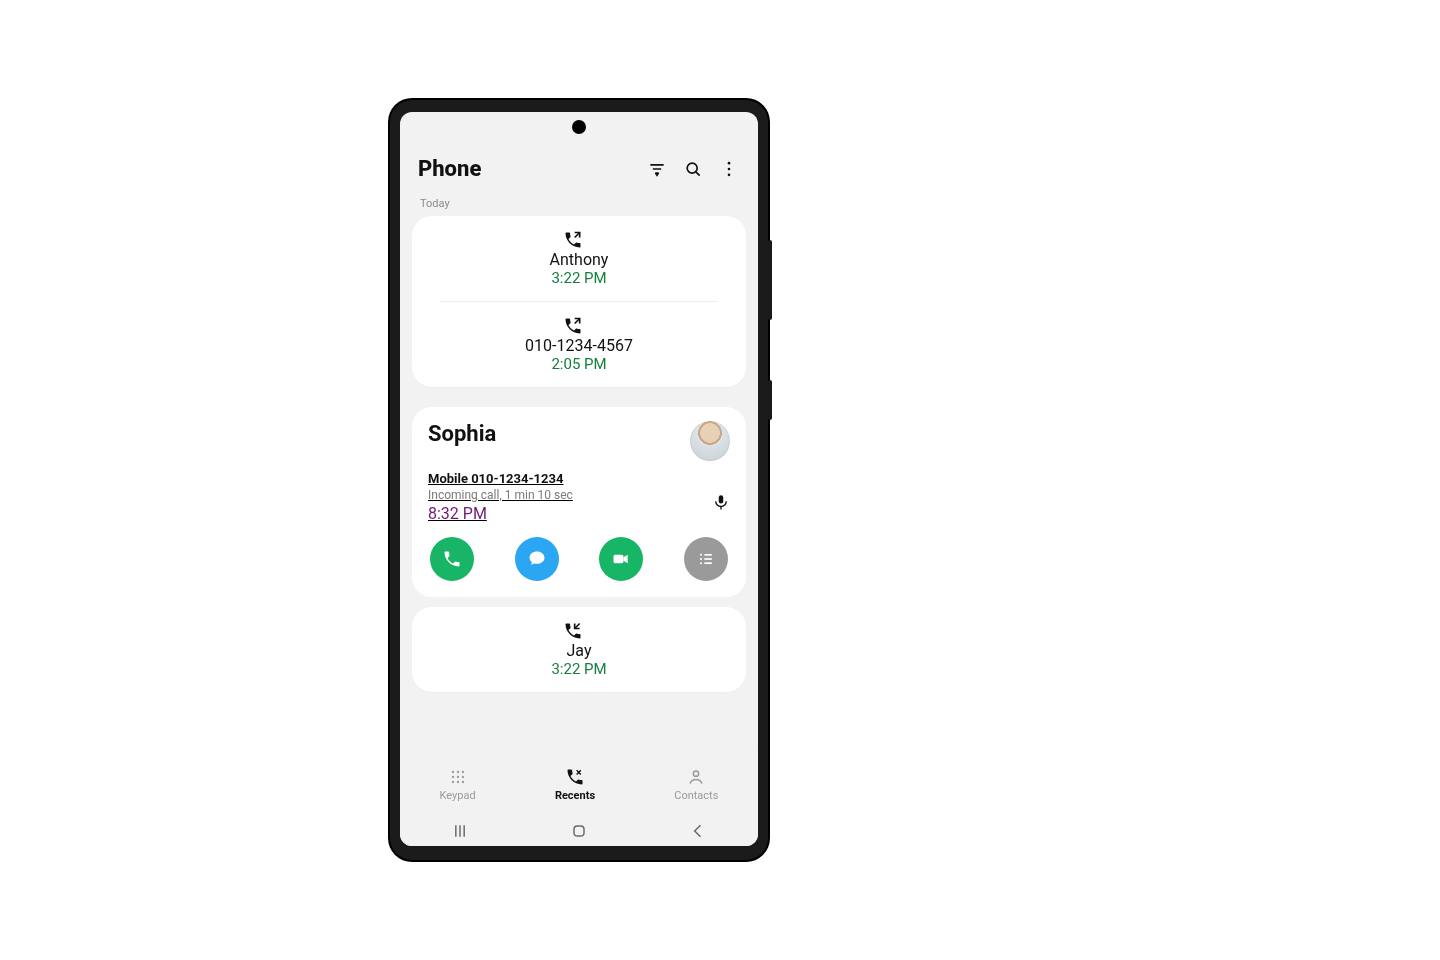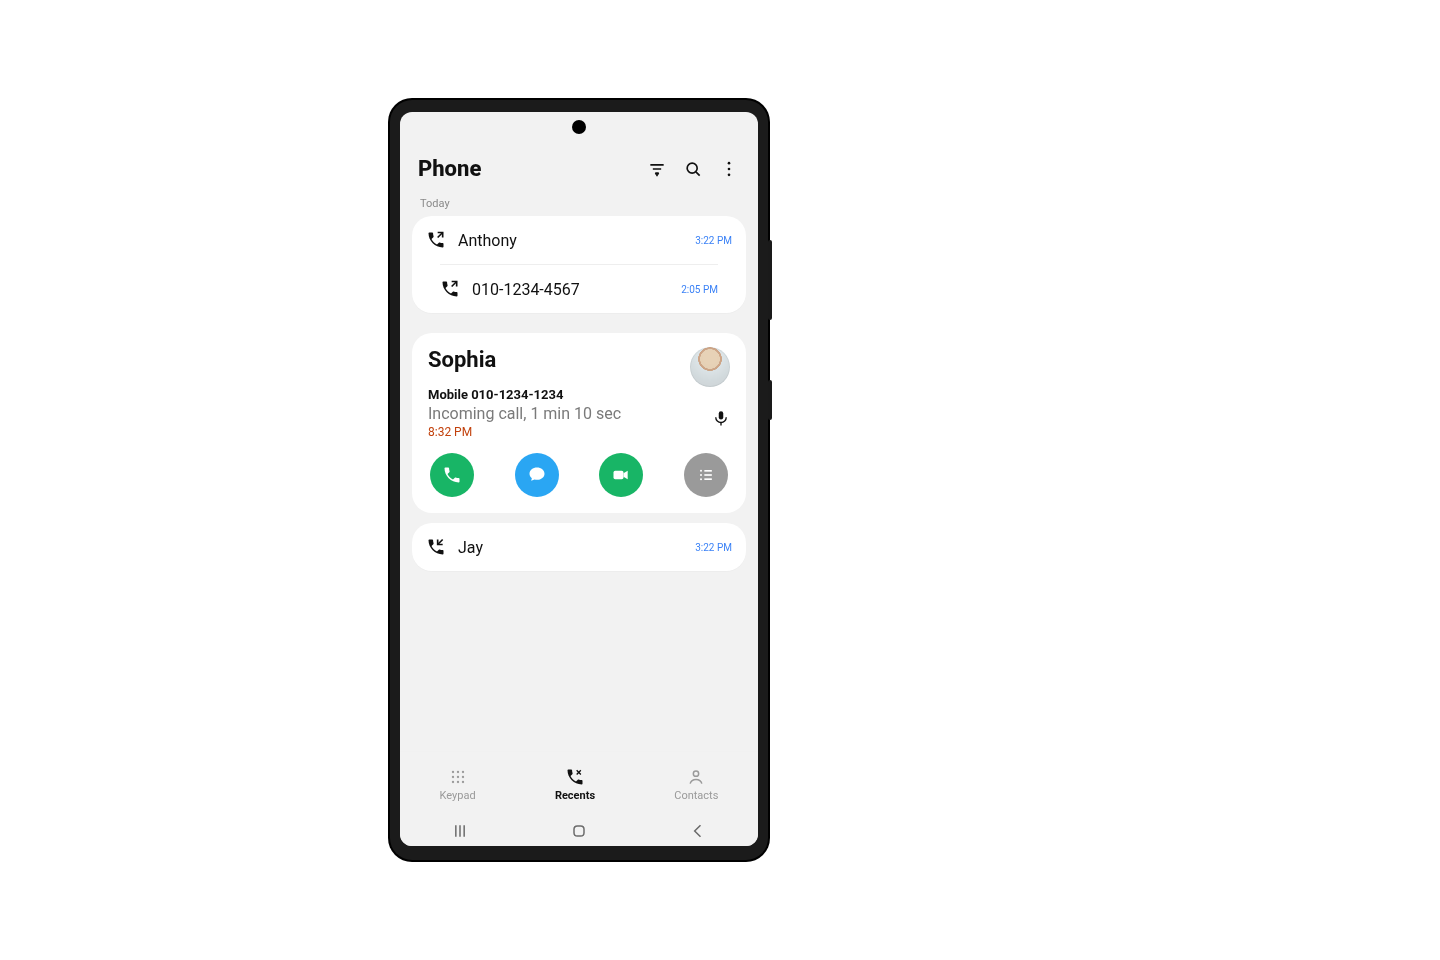--- a/index.html
+++ b/index.html
@@ -36,42 +36,43 @@
   .content{flex:1 1 auto;overflow:hidden;padding:0 12px;}
   .section-label{font-size:11px;color:#8a8a8a;padding:6px 8px 6px 8px;}
   .card{
     background:#fff;border-radius:20px;
     box-shadow:0 1px 0 rgba(0,0,0,0.02);
   }
   .row{
     display:flex;align-items:center;
     padding:14px 14px;
     position:relative;
+    flex-direction:column;
   }
   .row + .row{border-top:1px solid #eee;margin:0 28px;padding:14px 0;}
   .row + .row .call-icon{margin-left:0;}
   .call-icon{width:20px;height:20px;color:#111;flex:0 0 auto;margin-right:12px;}
   .row-name{font-size:16px;color:#111;flex:1 1 auto;}
-  .row-time{font-size:10px;color:#3b82f6;}
+  .row-time{font-size:15px;color:#15803d;}
   .spacer10{height:10px;}
   .exp-card{
     background:#fff;border-radius:20px;padding:14px 16px 16px 16px;
   }
   .exp-top{display:flex;align-items:flex-start;}
   .exp-name{font-size:22px;font-weight:700;color:#111;}
   .avatar{width:40px;height:40px;border-radius:50%;margin-left:auto;
     background:radial-gradient(circle at 50% 30%, #e7d2b7 0 28%, #cfa789 29% 34%, #dfe7ea 35% 100%);
     box-shadow:inset 0 -10px 14px rgba(0,0,0,0.08);
     position:relative;overflow:hidden;
   }
   .avatar::after{content:"";position:absolute;inset:0;border-radius:50%;box-shadow:inset 0 0 0 1px rgba(0,0,0,0.05);}
-  .exp-sub{}
+  .exp-sub{margin-top:10px;text-decoration:underline;}
   .exp-line1{font-size:13px;font-weight:700;color:#111;}
-  .exp-line2{font-size:16px;color:#7a7a7a;margin-top:2px;}
-  .exp-line3{font-size:12px;color:#c2410c;margin-top:2px;}
+  .exp-line2{font-size:12px;color:#7a7a7a;margin-top:2px;}
+  .exp-line3{font-size:16px;color:#701a75;margin-top:2px;}
   .mic{float:right;width:18px;height:18px;color:#111;margin-top:-30px;}
   .pill{
     margin-top:10px;
     border:1px solid #d9d9d9;border-radius:999px;
     padding:6px 12px;
     display:flex;align-items:center;
     font-size:12px;color:#555;
     background:#fff;
   }
   .pill .arrow{margin-left:auto;width:16px;height:16px;color:#111;}

